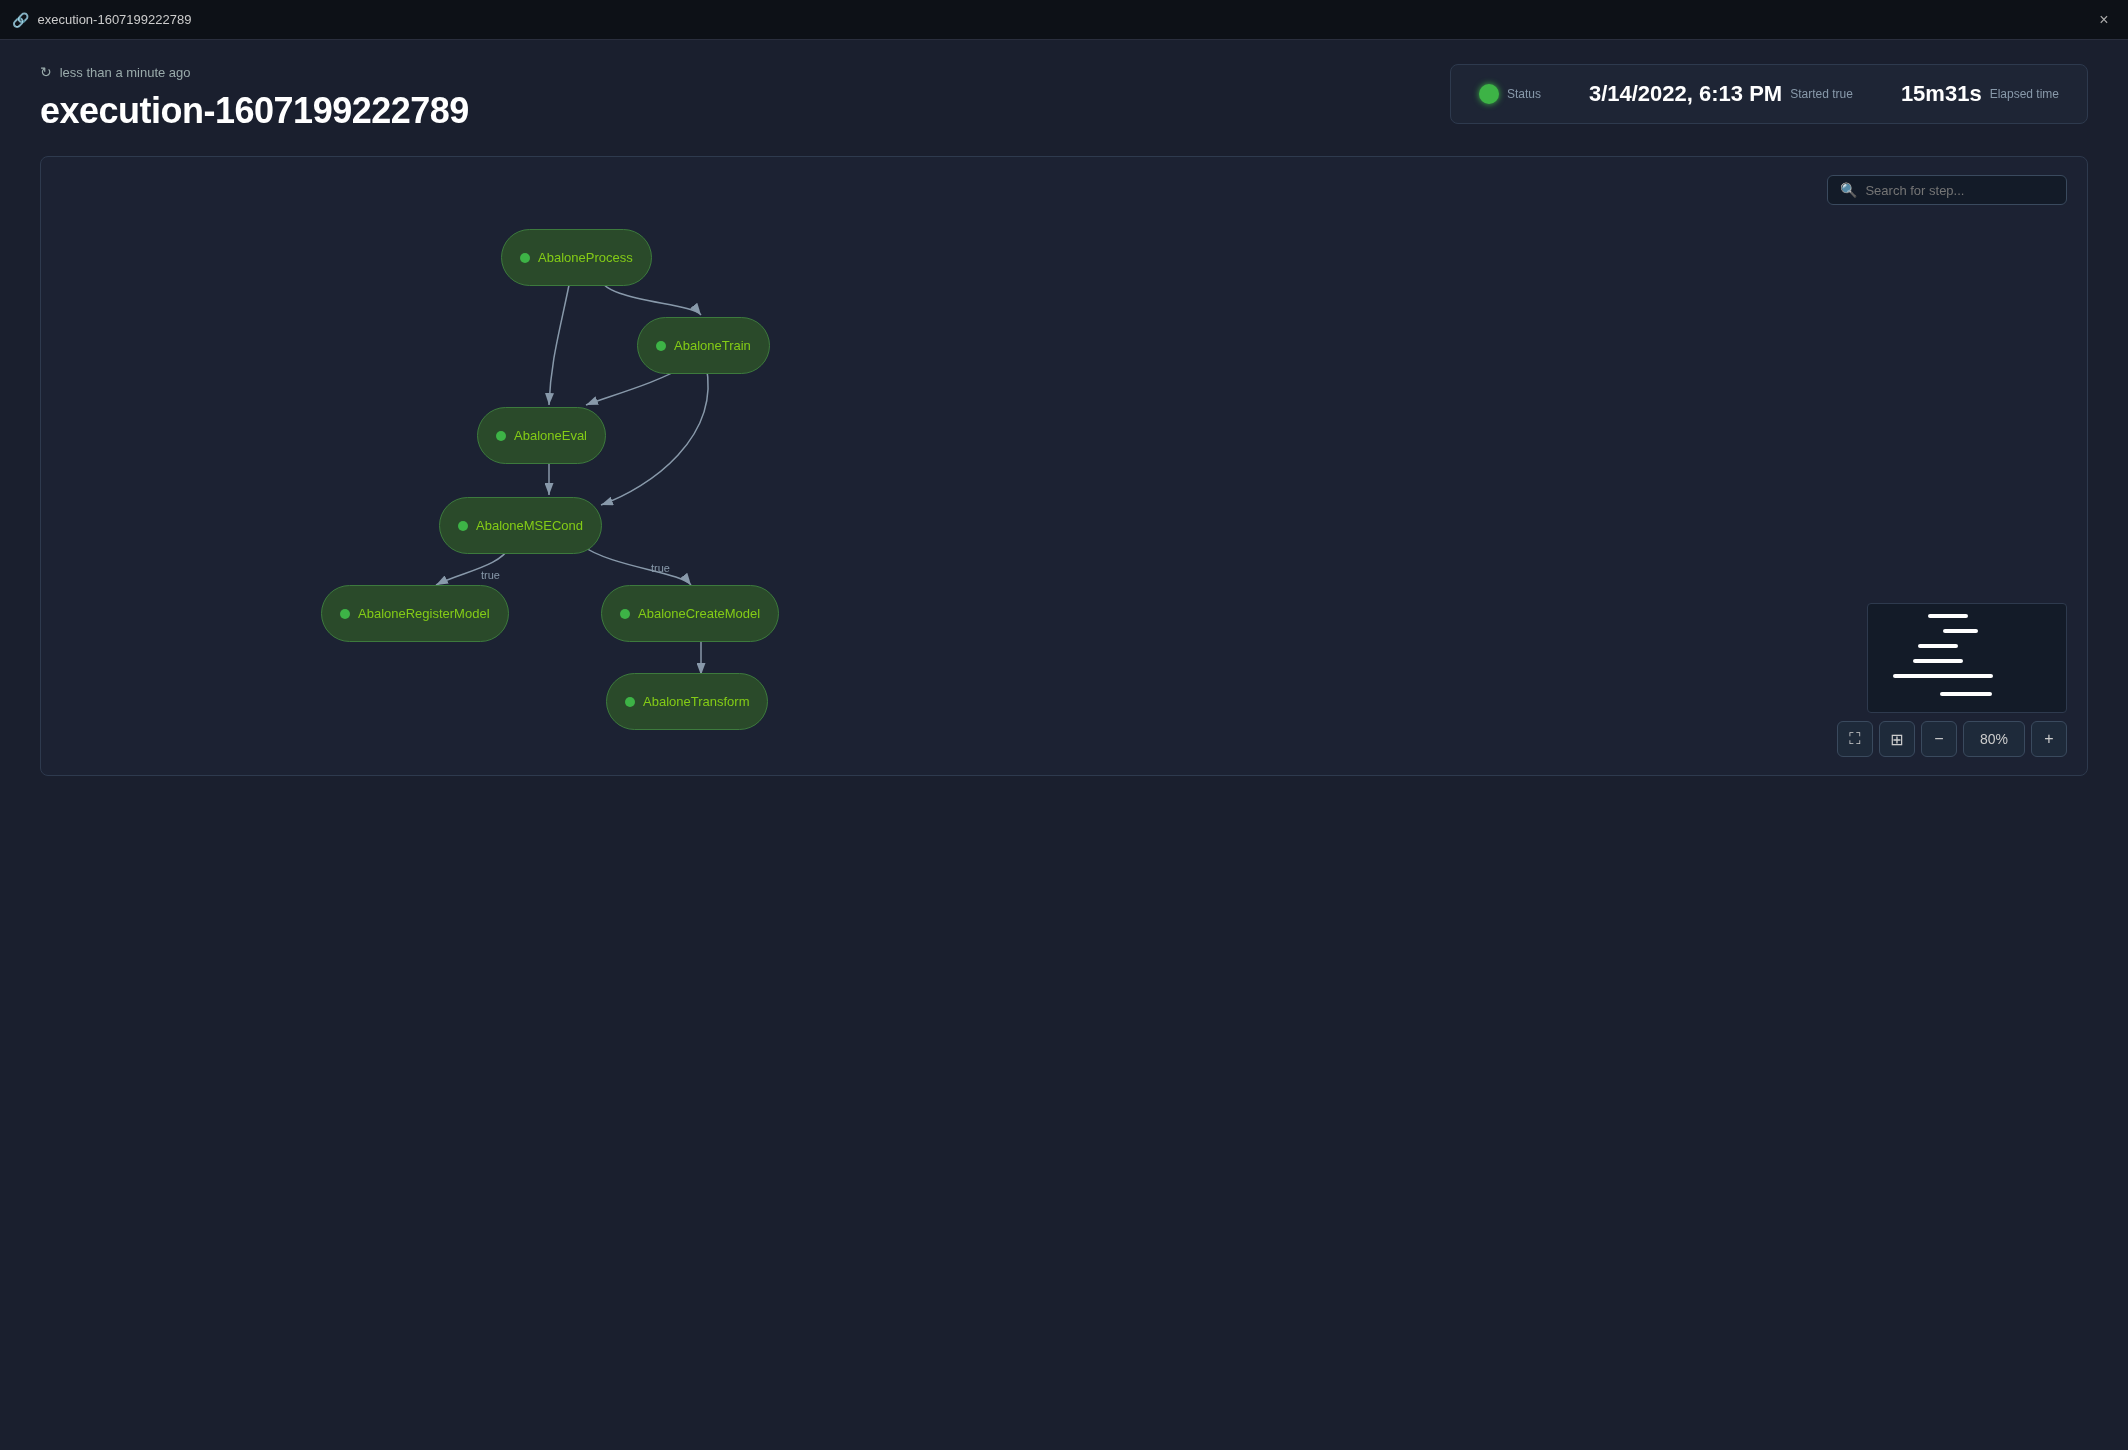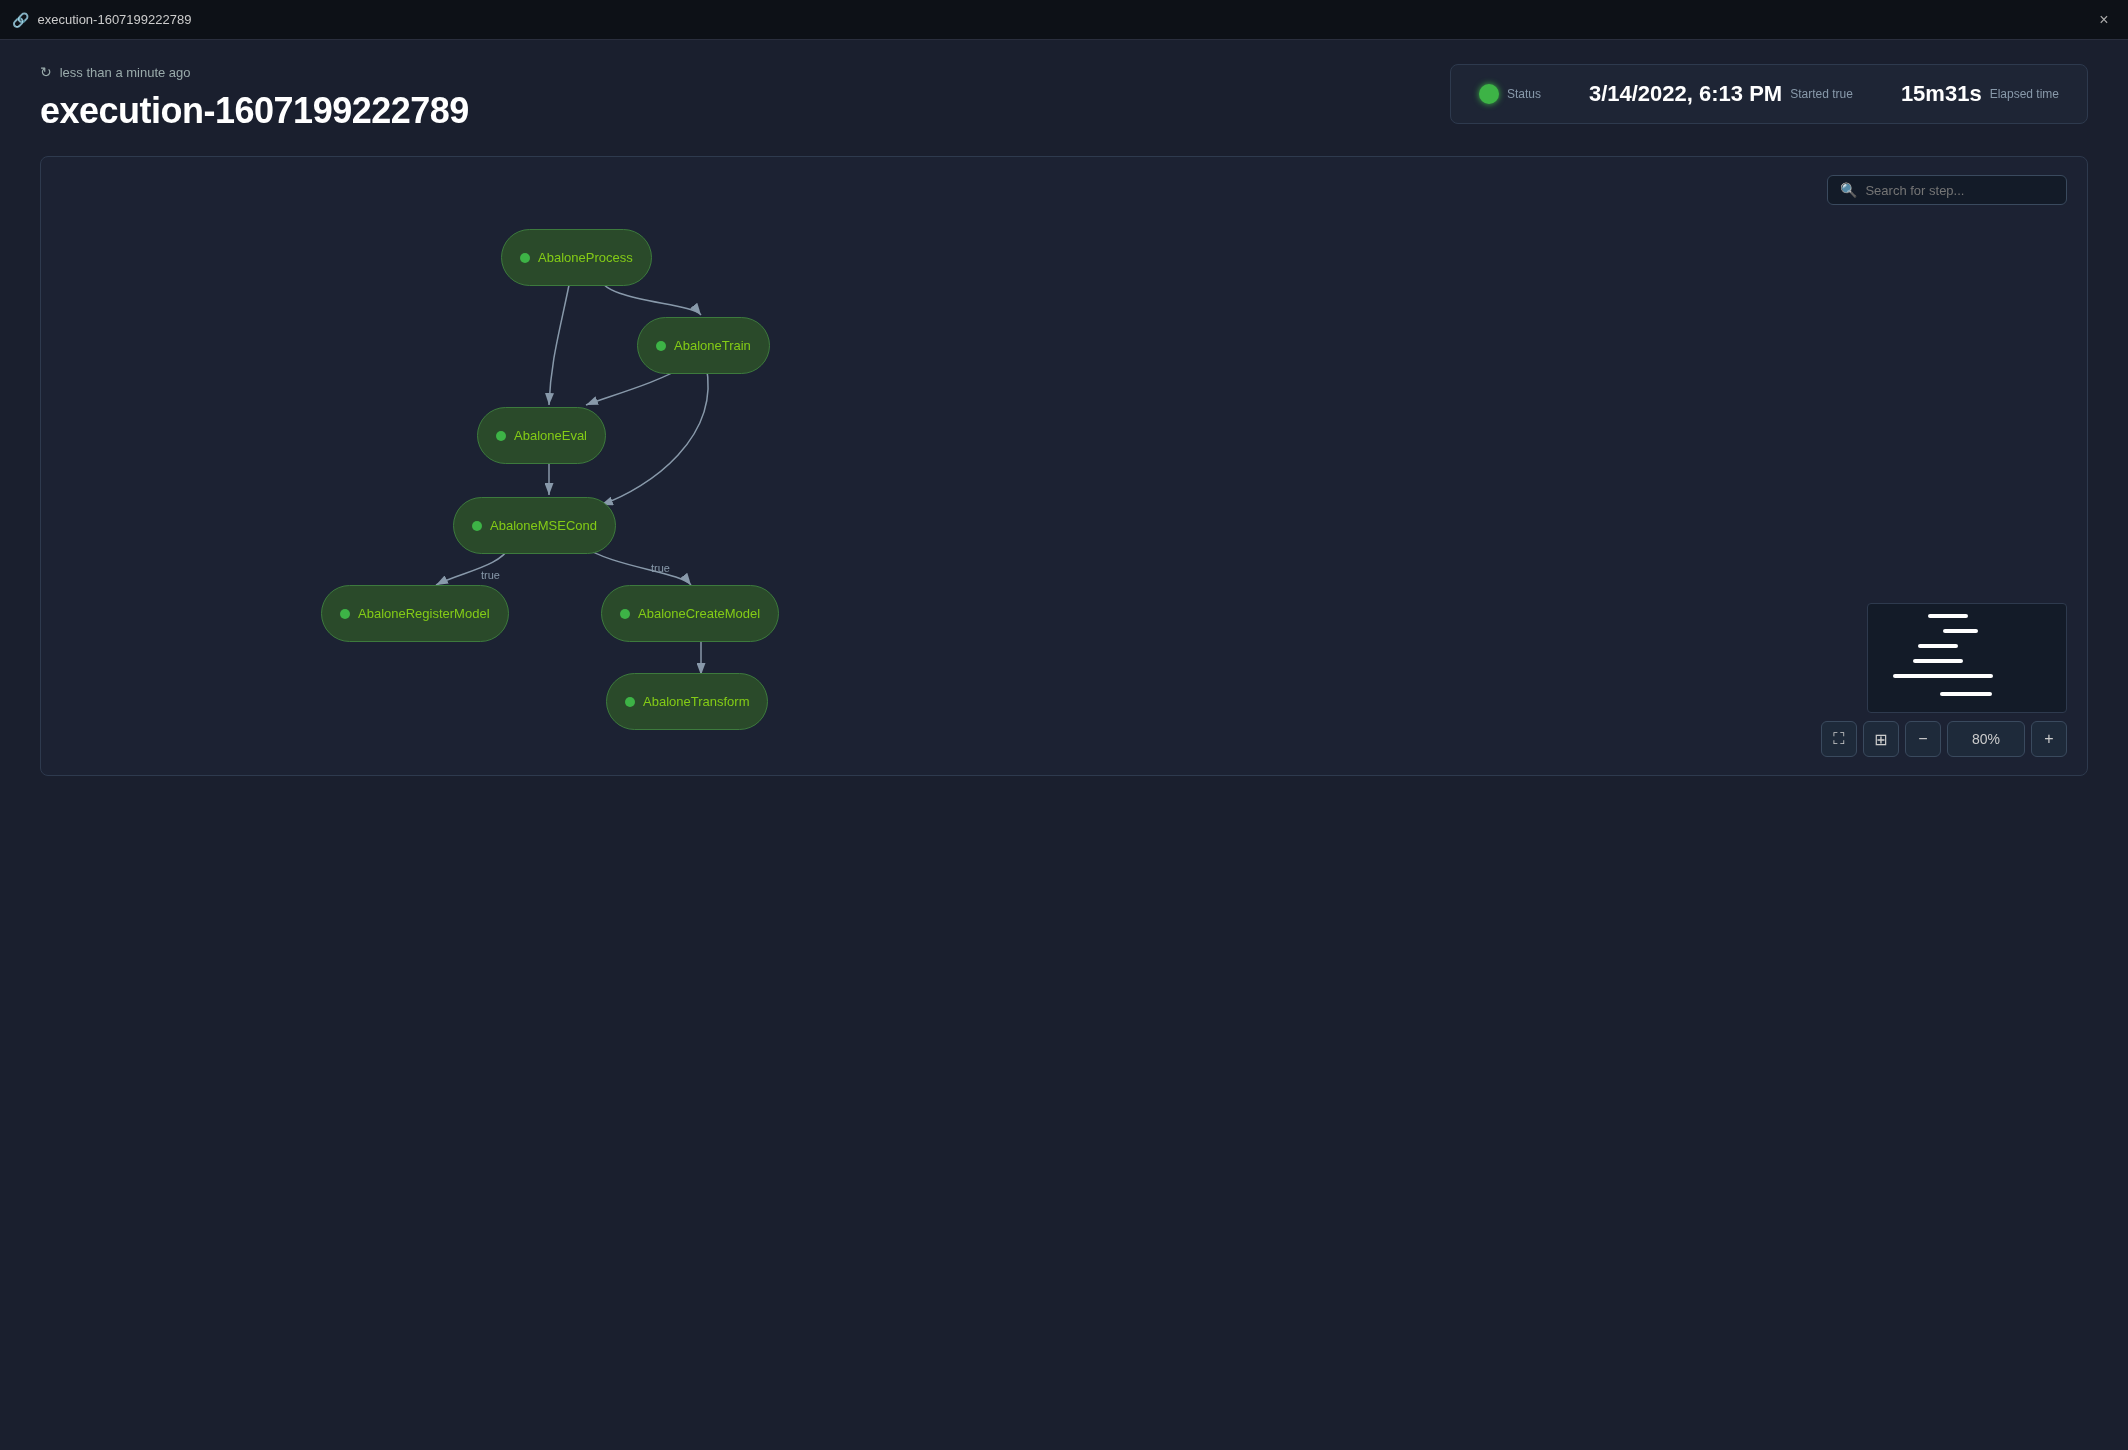--- a/index.html
+++ b/index.html
@@ -210,21 +210,21 @@
       align-items: center;
       justify-content: center;
       cursor: pointer;
       color: #ccc;
       font-size: 16px;
     }
     .zoom-value {
       background: #1e2a3a;
       border: 1px solid #3a4a5e;
       border-radius: 6px;
-      padding: 0 24px;
+      padding: 0 16px;
       height: 36px;
       display: flex;
       align-items: center;
       justify-content: center;
       font-size: 14px;
       color: #ccc;
       min-width: 54px;
     }
 
     
@@ -349,21 +349,21 @@
     <div class="node" style="left:596px; top:160px;">
       <div class="node-dot"></div>
       <span>AbaloneTrain</span>
     </div>
 
     <div class="node" style="left:436px; top:250px;">
       <div class="node-dot"></div>
       <span>AbaloneEval</span>
     </div>
 
-    <div class="node" style="left:412px; top:340px;">
+    <div class="node" style="left:398px; top:340px;">
       <div class="node-dot"></div>
       <span>AbaloneMSECond</span>
     </div>
 
     <div class="node" style="left:280px; top:428px;">
       <div class="node-dot"></div>
       <span>AbaloneRegisterModel</span>
     </div>
 
     <div class="node" style="left:560px; top:428px;">

